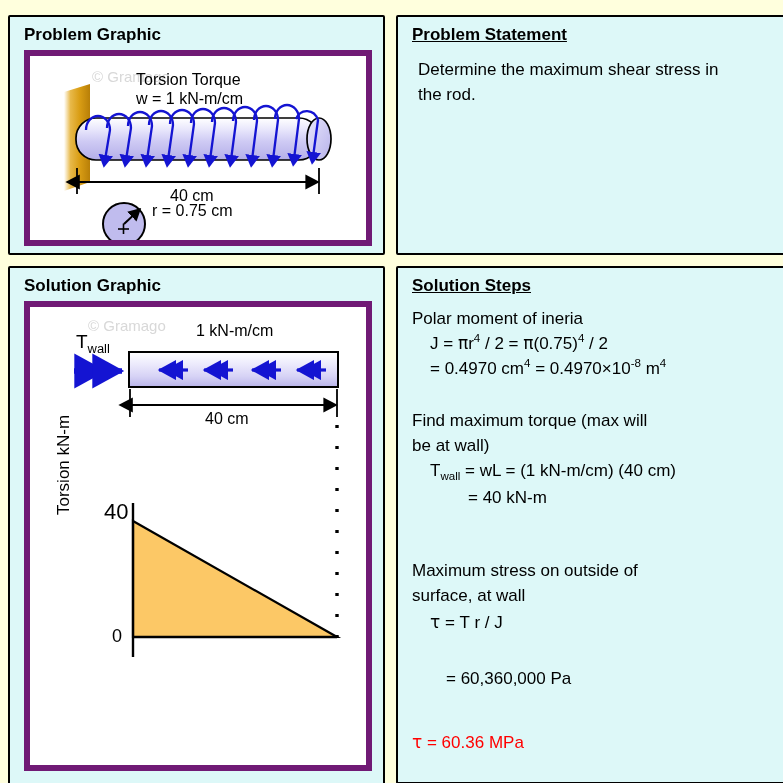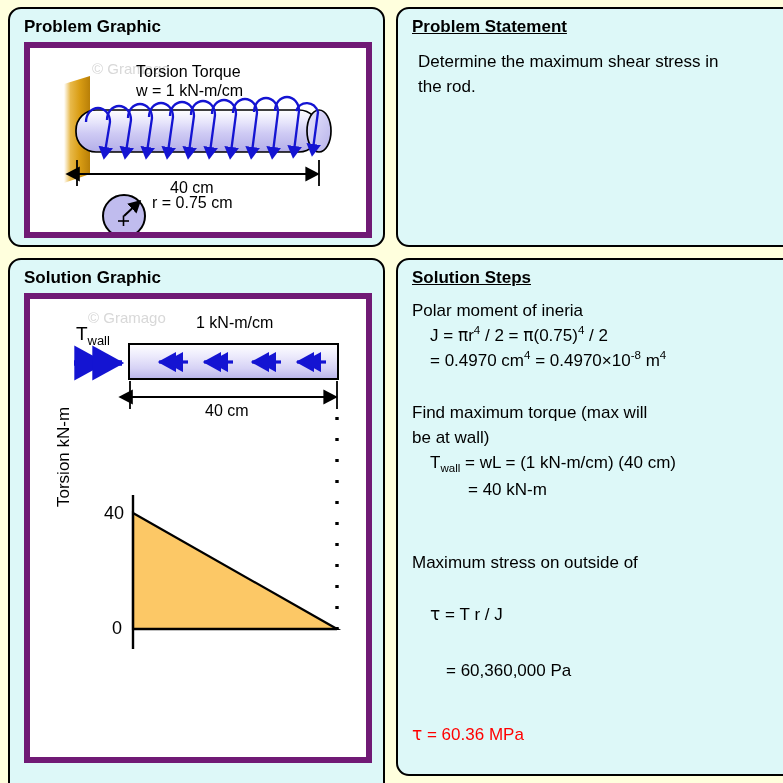--- a/index.html
+++ b/index.html
@@ -18,22 +18,23 @@
     position: absolute;
     inset: 0;
     background: #ffffdd;
   }
 
   
   .panel {
     position: absolute;
     background: #ddf8f8;
     border: 2px solid #000000;
-    border-radius: 13px;
+    border-radius: 2px;
     box-sizing: border-box;
+    margin-top: 8px;
   }
   #problem-graphic-panel { left: 8px;   top: 7px;   width: 377px; height: 240px; }
   #problem-statement-panel { left: 396px; top: 7px;  width: 417px; height: 240px; }
   #solution-graphic-panel { left: 8px;   top: 258px; width: 377px; height: 670px; }
   #solution-steps-panel  { left: 396px; top: 258px; width: 415px; height: 518px; }
 
   .panel-title {
     position: absolute;
     left: 14px;
     top: 8px;
@@ -236,21 +237,21 @@
       </svg>
 
       
       <div class="lbl" style="left:46px; top:24px; font-size:19px;">
         <span>T</span><sub>wall</sub>
       </div>
       <div class="lbl" style="left:166px; top:15px;">1 kN-m/cm</div>
       <div class="lbl" style="left:175px; top:103px;">40 cm</div>
 
       <div class="lbl" style="left:24px; top:208px; transform: rotate(-90deg); transform-origin: left top; font-size:17px;">Torsion kN-m</div>
-      <div class="lbl" style="left:74px; top:204px; font-size:18px;">40</div>
+      <div class="lbl" style="left:74px; top:192px; font-size:22px;">40</div>
       <div class="lbl" style="left:82px; top:319px; font-size:18px;">0</div>
     </div>
   </div>
 
   <div class="panel" id="solution-steps-panel">
     <div class="panel-title underlined">Solution Steps</div>
 
     <div class="body-text" style="top:38px;">Polar moment of ineria</div>
 
     <div class="body-text" style="top:63px; left:32px;text-align:center;">
@@ -263,20 +264,21 @@
 
     <div class="body-text" style="top:140px;">Find maximum torque (max will</div>
     <div class="body-text" style="top:165px;">be at wall)</div>
 
     <div class="body-text" style="top:190px; left:32px;">
       <span>T</span><sub>wall</sub><span> = wL = (1 kN-m/cm) (40 cm)</span>
     </div>
     <div class="body-text" style="top:217px; left:70px;">= 40 kN-m</div>
 
     <div class="body-text" style="top:290px;">Maximum stress on outside of</div>
+    <div class="body-text" style="top:315px;">surface, at wall</div>
 
     <div class="body-text" style="top:342px; left:32px;">
       <span class="greek">τ</span><span> = T r / J</span>
     </div>
     <div class="body-text" style="top:398px; left:48px;">= 60,360,000 Pa</div>
 
     <div class="body-text answer" style="top:462px;">
       <span class="greek">τ</span><span> = 60.36 MPa</span>
     </div>
   </div>

